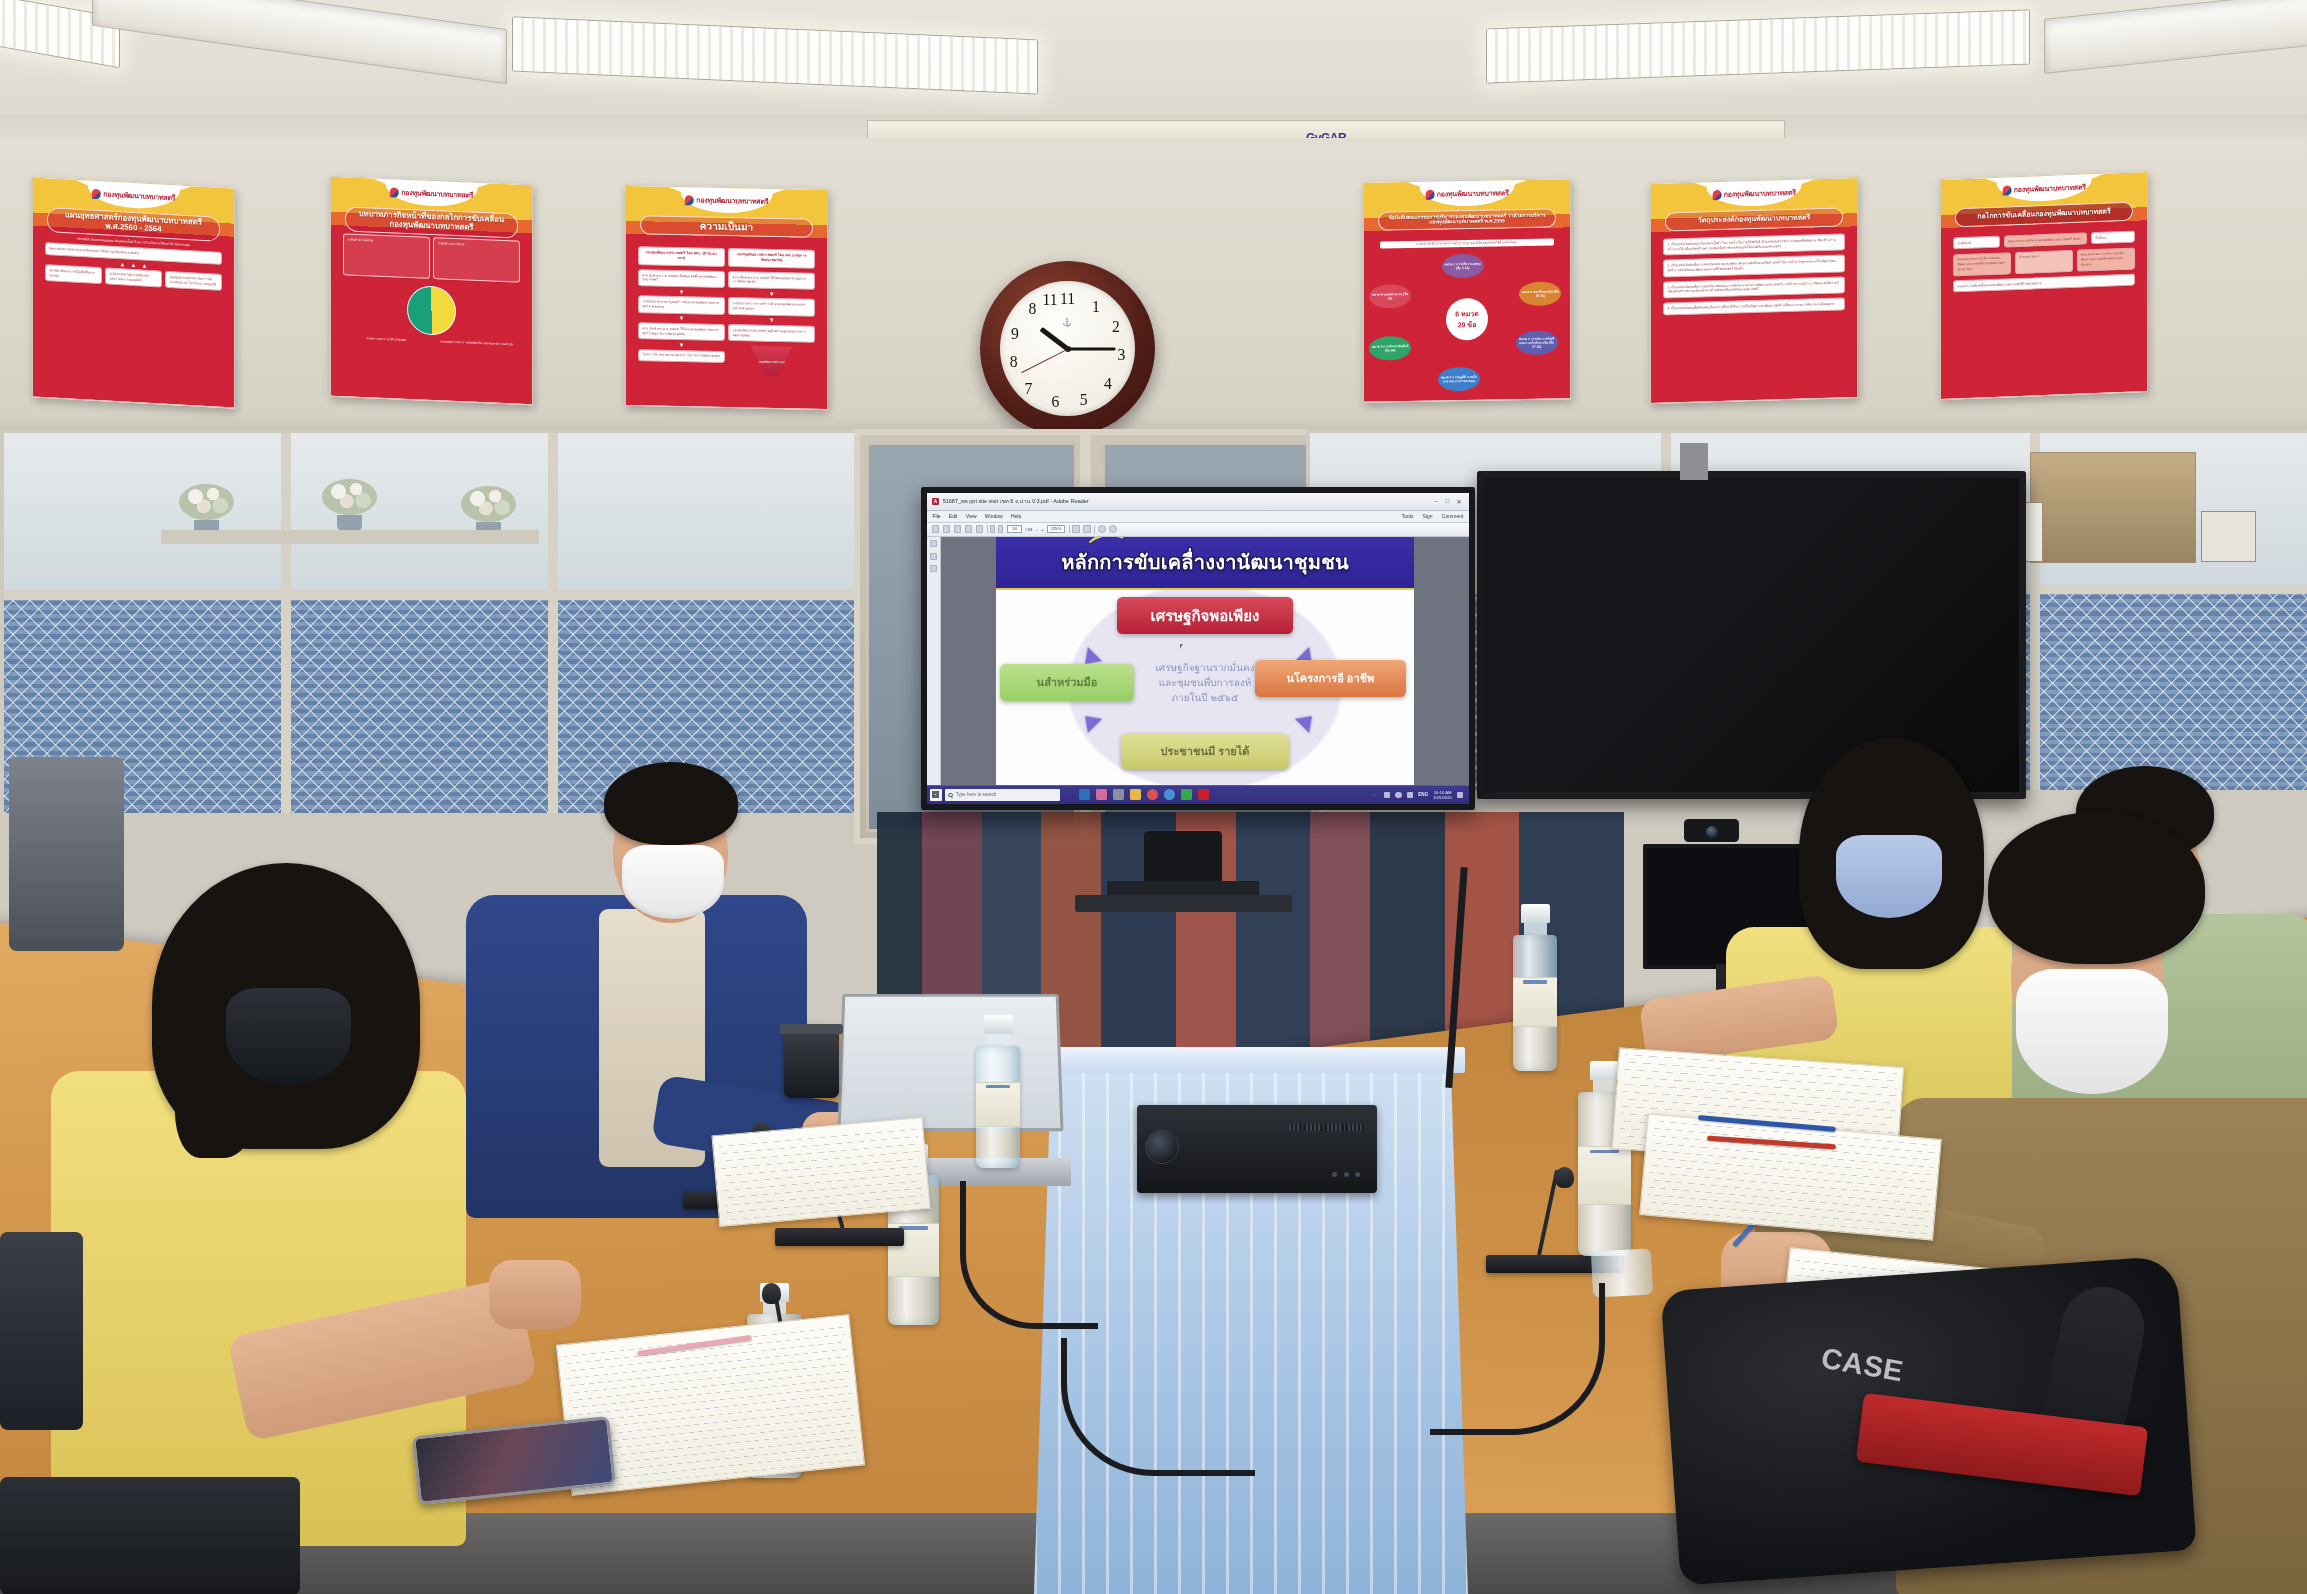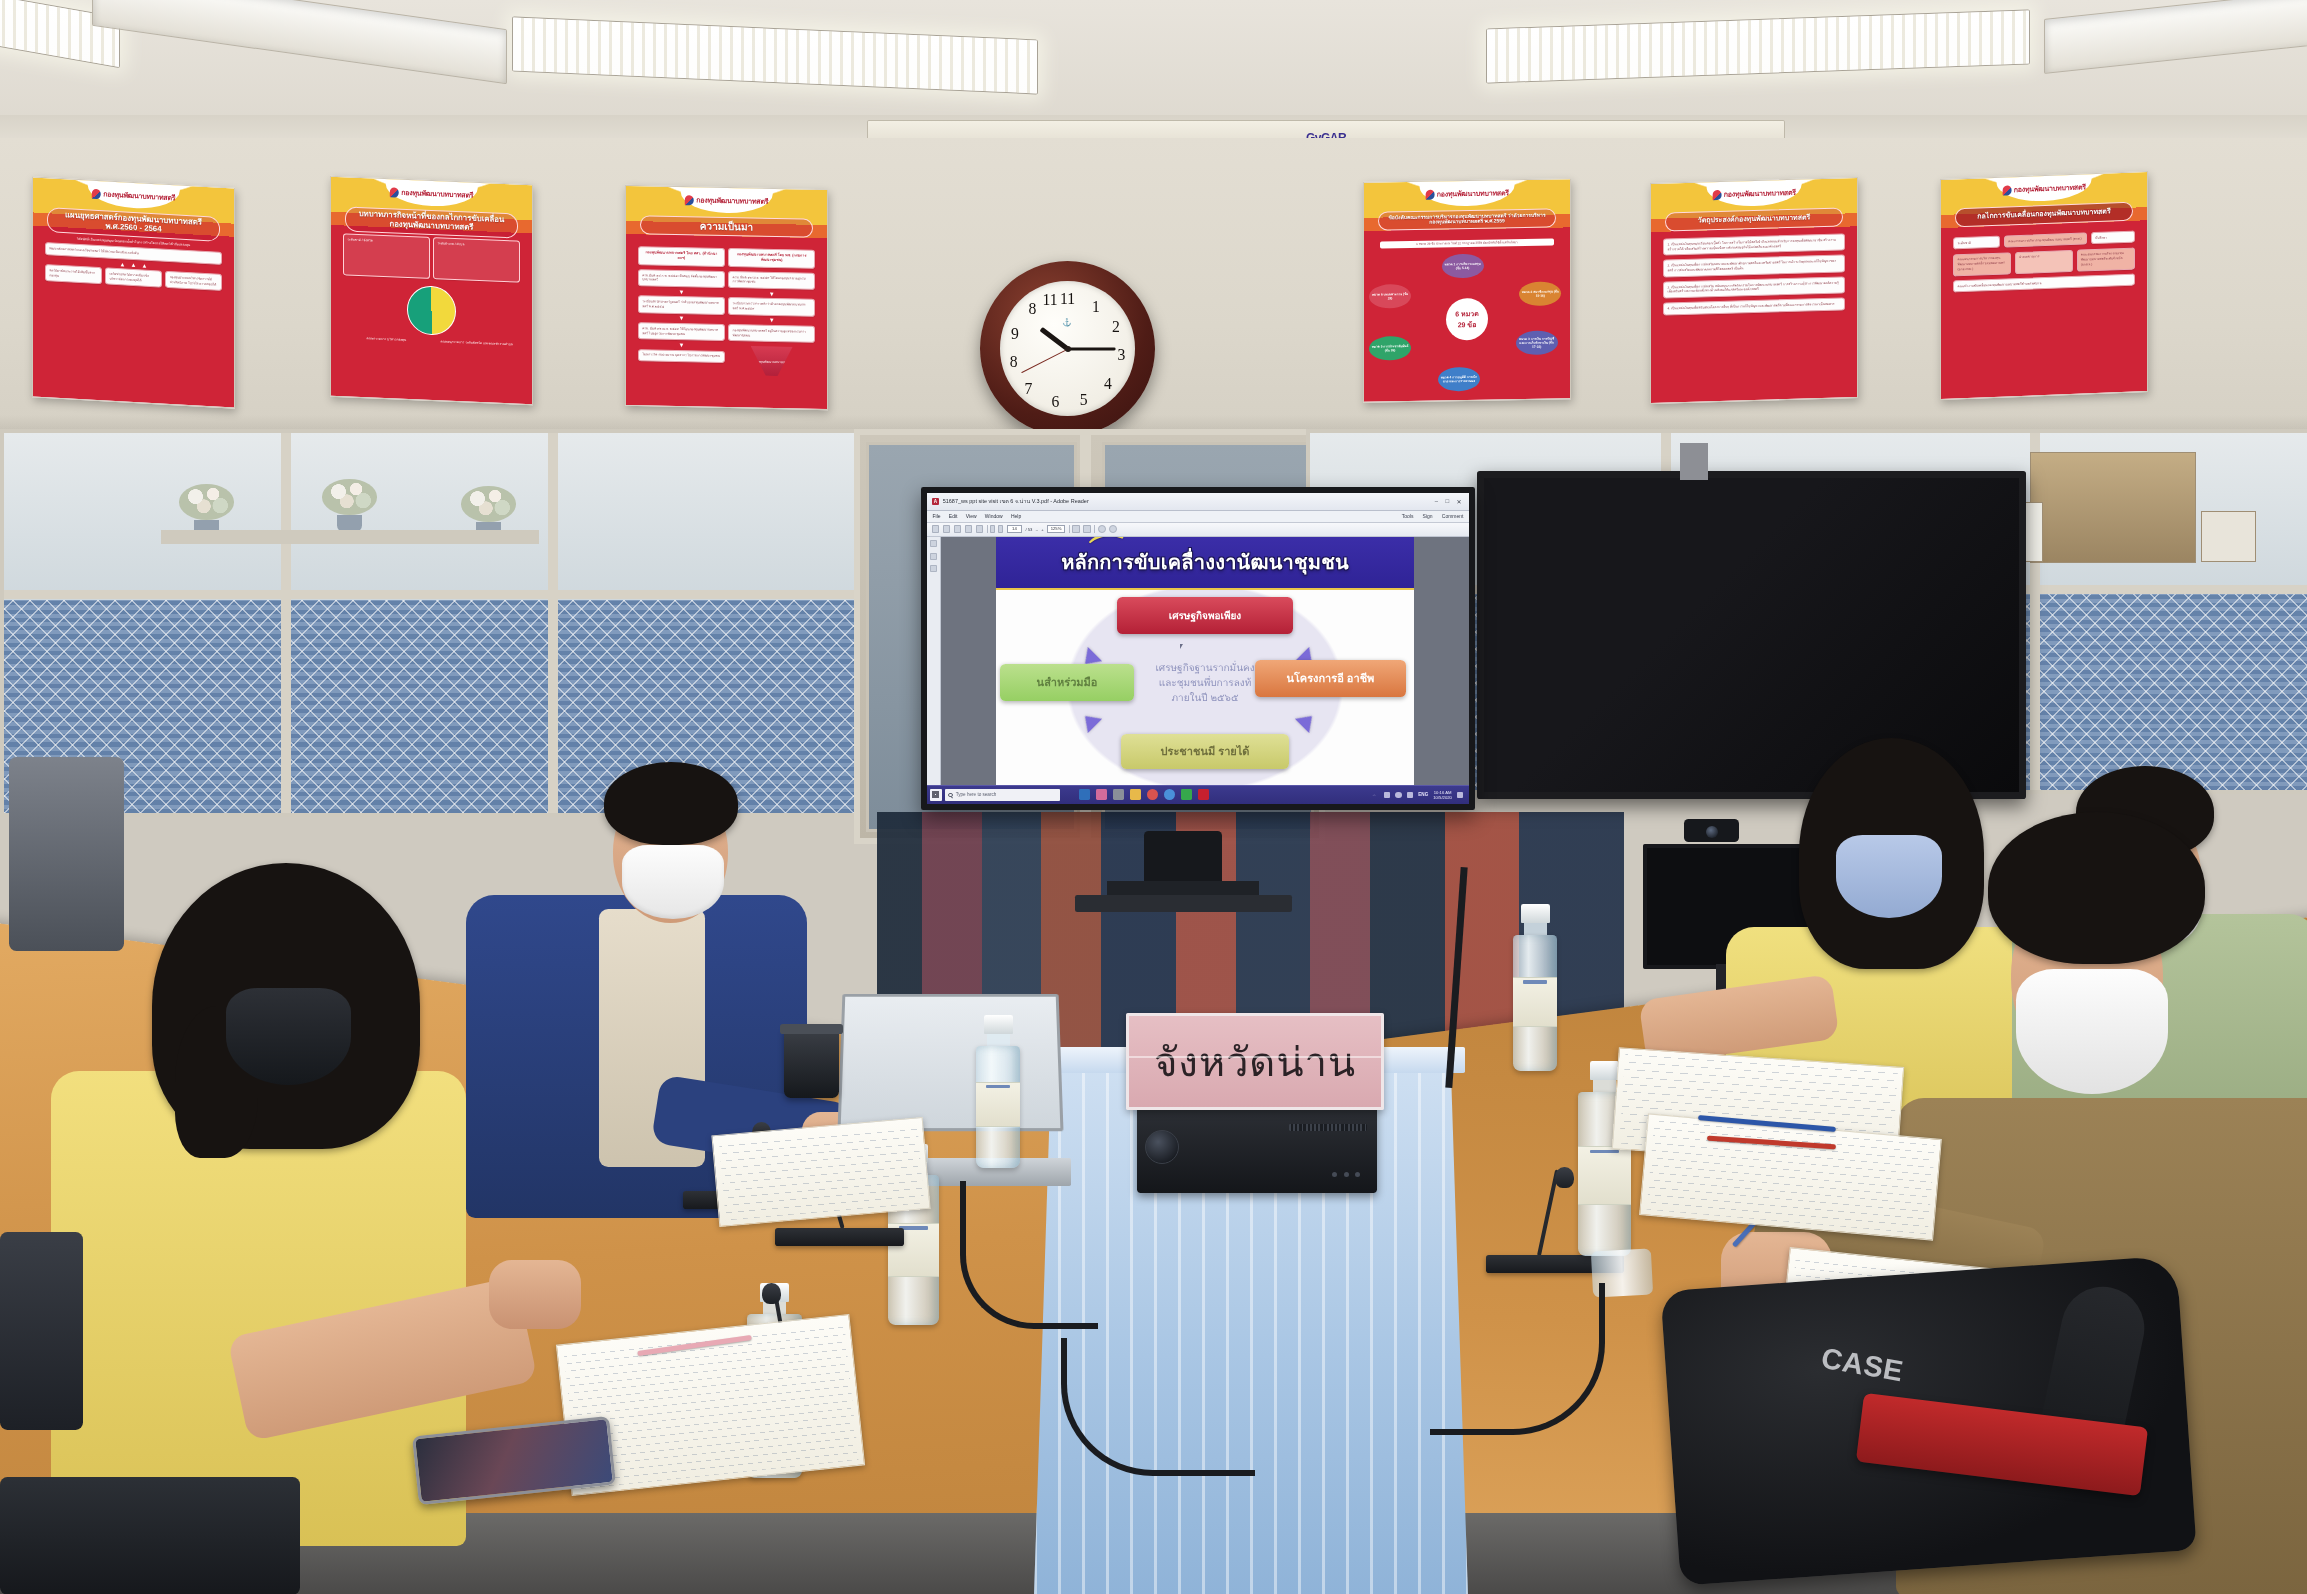--- a/index.html
+++ b/index.html
@@ -277,21 +277,21 @@
   .ring-arrow {
     position:absolute; width:0;height:0;
     border-left:10px solid transparent; border-right:10px solid transparent;
     filter:drop-shadow(0 0.9px 1.4px rgba(0,0,0,.25));
   }
   .node {
     position:absolute; border-radius:5.5px; display:flex; align-items:center; justify-content:center;
     color:#fff; font-weight:bold; text-align:center; padding:3.7px 5.5px; line-height:1.15;
     box-shadow:0 1.8px 4.2px rgba(0,0,0,.28);
   }
-  #node-top    { background:linear-gradient(#d94b5c,#b42036); font-size:10px; }
+  #node-top    { background:linear-gradient(#d94b5c,#b42036); font-size:15px; }
   #node-right  { background:linear-gradient(#f0a777,#d9763f); font-size:11px; }
   #node-bottom { background:linear-gradient(#dfe096,#c8c96a); font-size:11px; color:#6f6f3c; }
   #node-left   { background:linear-gradient(#bbe08d,#96cf63); font-size:11px; color:#5f7f3f; }
   #node-center {
     position:absolute; text-align:center; color:#8f93bd; font-size:10px; line-height:1.5;
   }
   #slide-cursor { position:absolute; width:0;height:0;
     border-left:3.7px solid #6b6f88; border-bottom:5.5px solid transparent; border-right:2.3px solid transparent; }
 
   
@@ -919,23 +919,20 @@
   <div id="trolley-top" class="abs"></div>
   <div id="projector" class="abs">
     <span class="lens"></span>
     <span class="vent"></span>
     <span class="dots">
         <i></i>
         <i></i>
         <i></i>
       </span>
   </div>
-  <div id="nameplate" class="abs">
-    <span>จังหวัดน่าน</span>
-  </div>
 
   <div id="laptop" class="abs">
     <div class="lid">
         <div class="sc"></div>
       </div>
       <div class="base"></div>
   </div>
   <div id="cup" class="abs">
       <div class="lid2"></div>
     </div>

